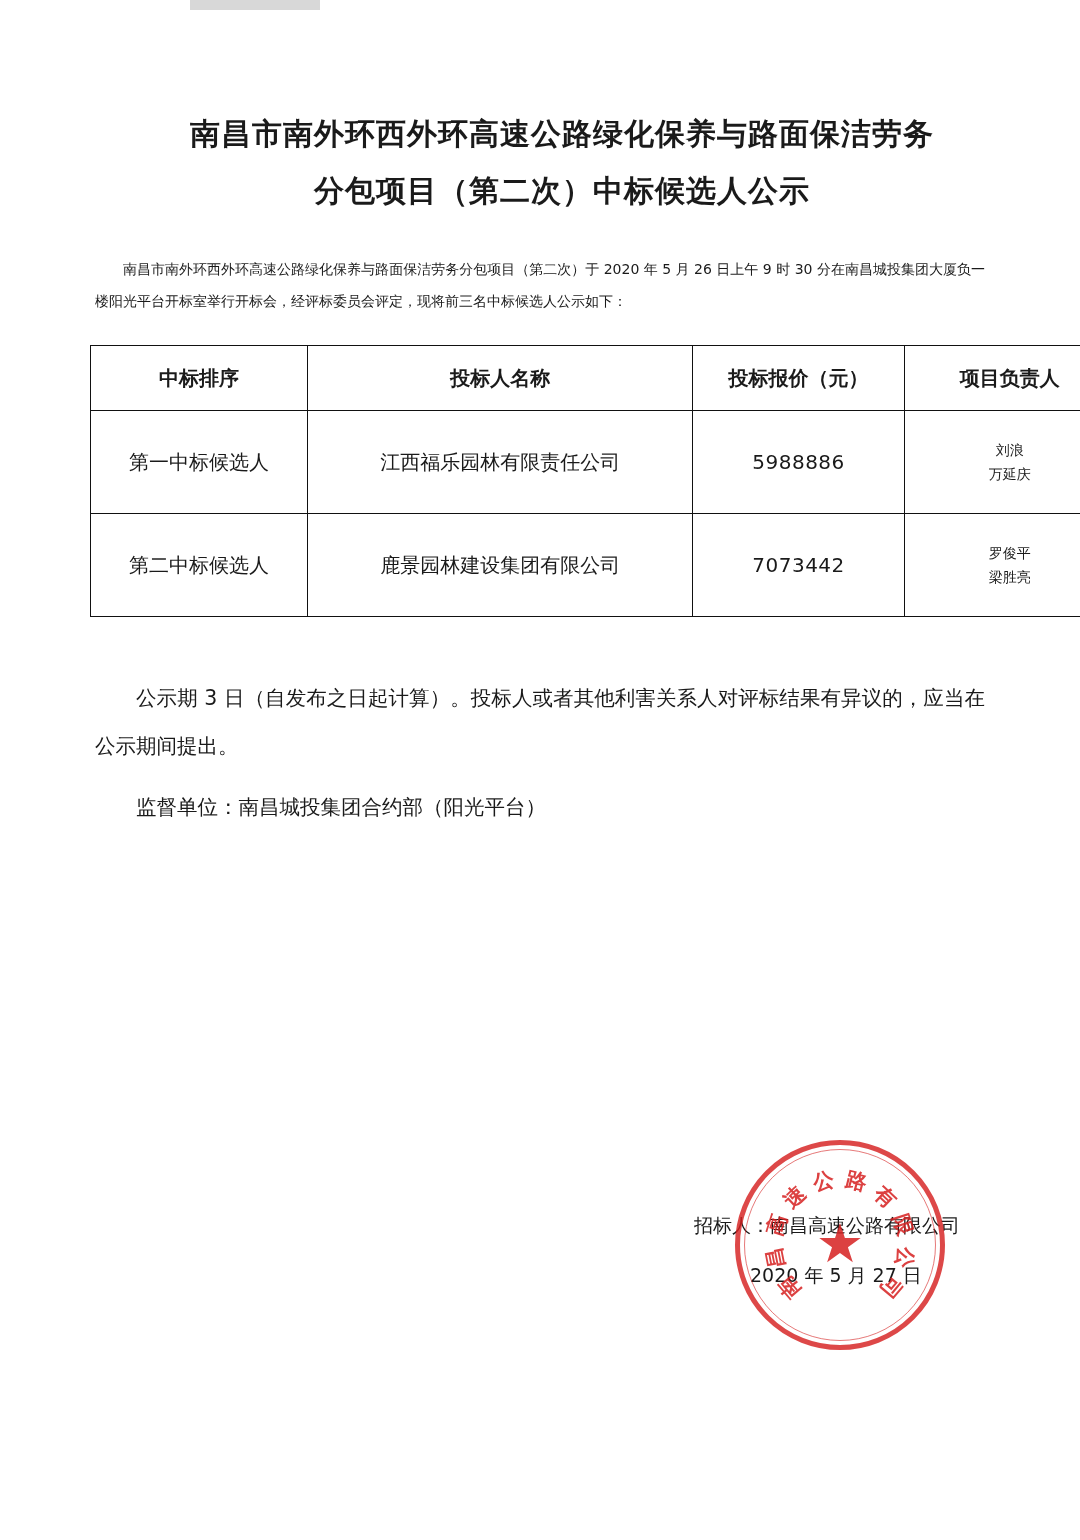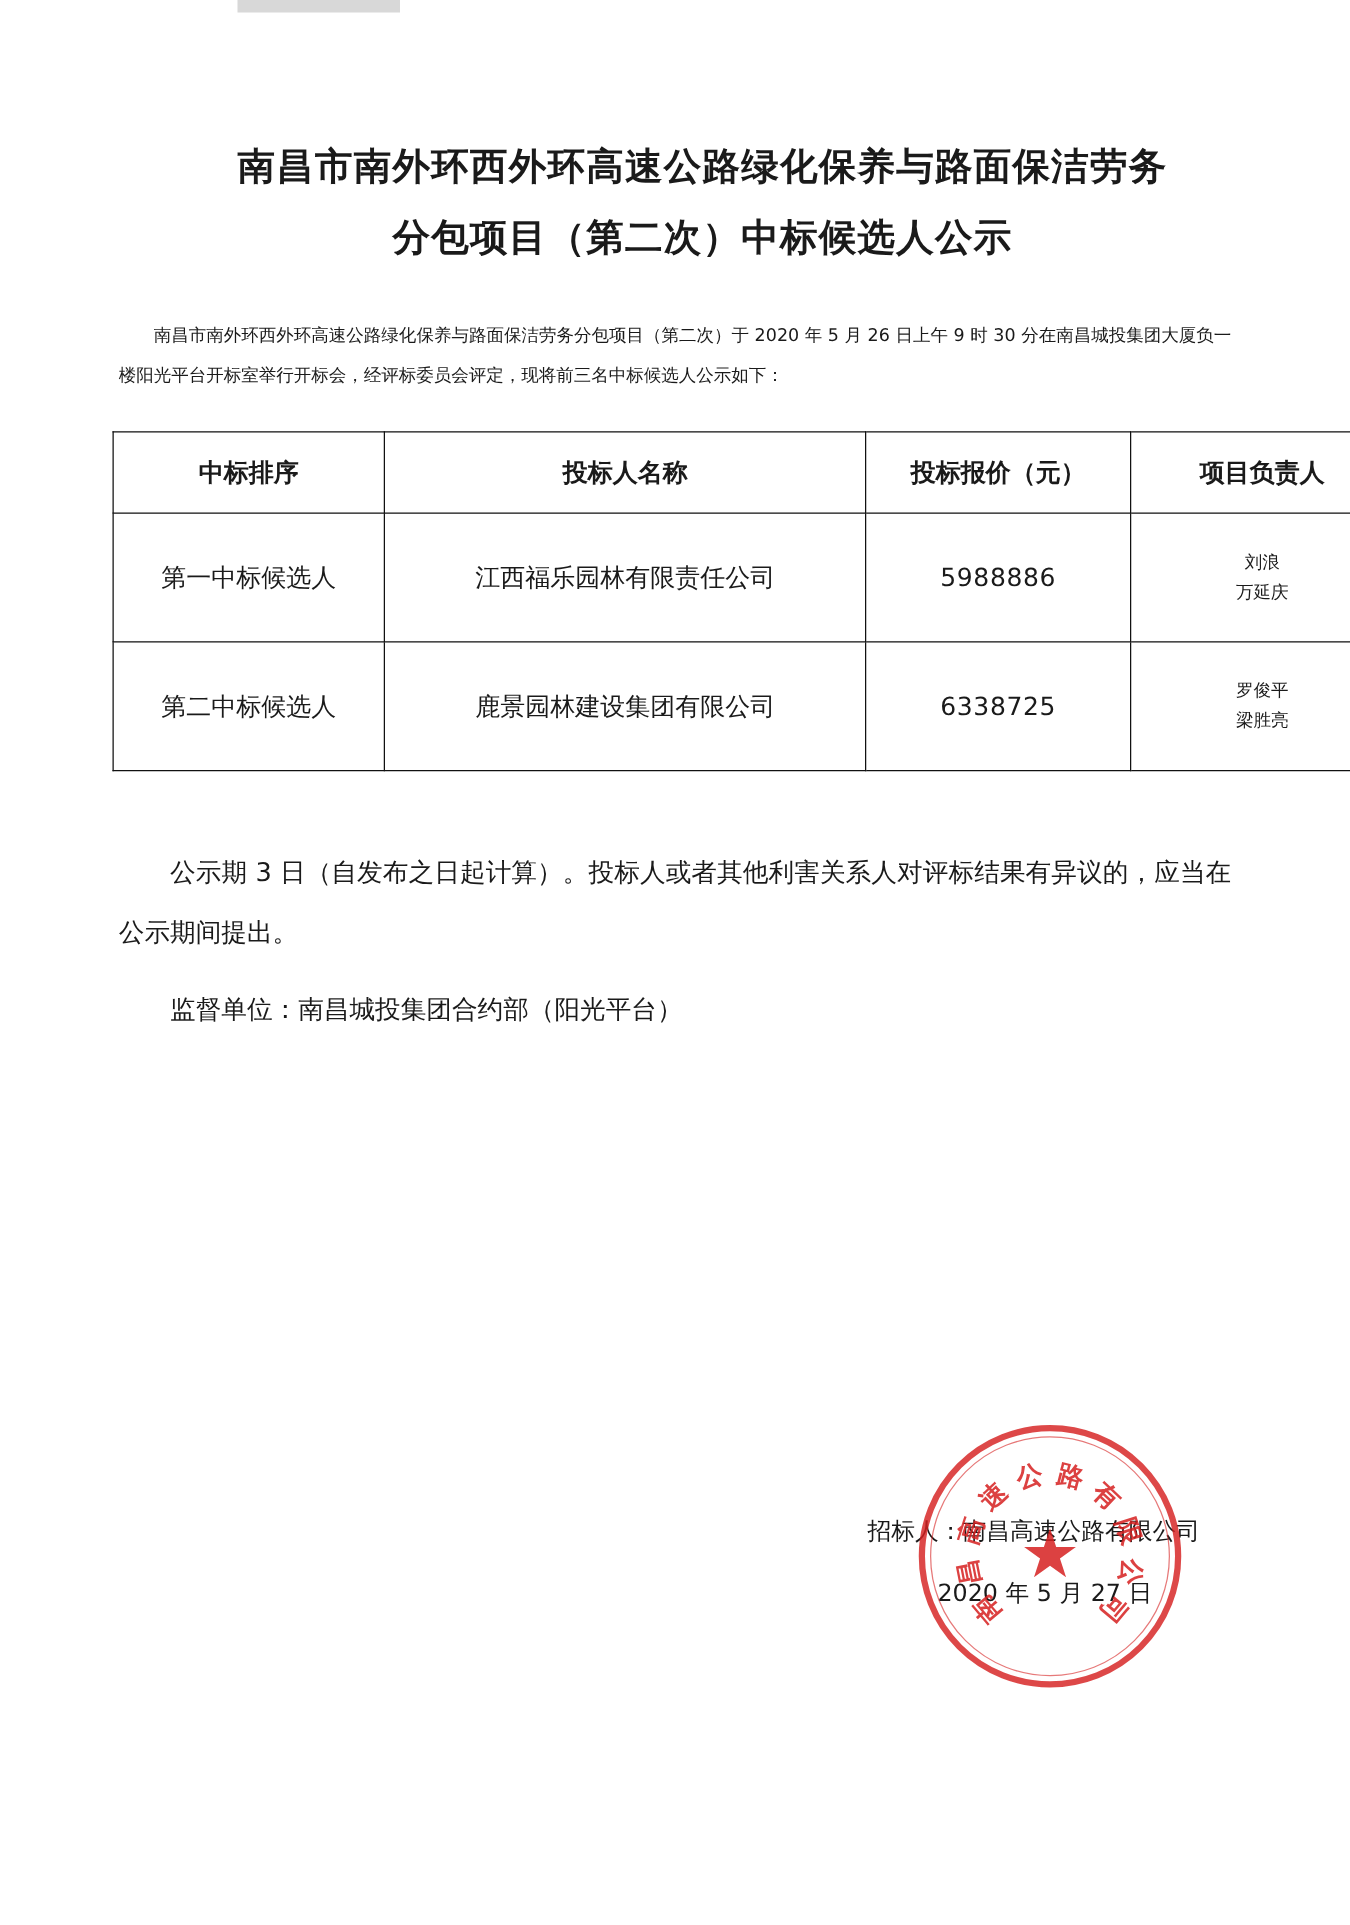--- a/index.html
+++ b/index.html
@@ -199,21 +199,21 @@
         <td>江西福乐园林有限责任公司</td>
         <td class="price-cell">5988886</td>
         <td class="person-cell">
           <div>刘浪</div>
           <div>万延庆</div>
         </td>
       </tr>
       <tr>
         <td>第二中标候选人</td>
         <td>鹿景园林建设集团有限公司</td>
-        <td class="price-cell">6338725</td>
+        <td class="price-cell">7073442</td>
         <td class="person-cell">
           <div>罗俊平</div>
           <div>梁胜亮</div>
         </td>
       </tr>
     </tbody>
   </table>
 
   <div class="footer-text">
     <p>公示期 3 日（自发布之日起计算）。投标人或者其他利害关系人对评标结果有异议的，应当在公示期间提出。</p>

